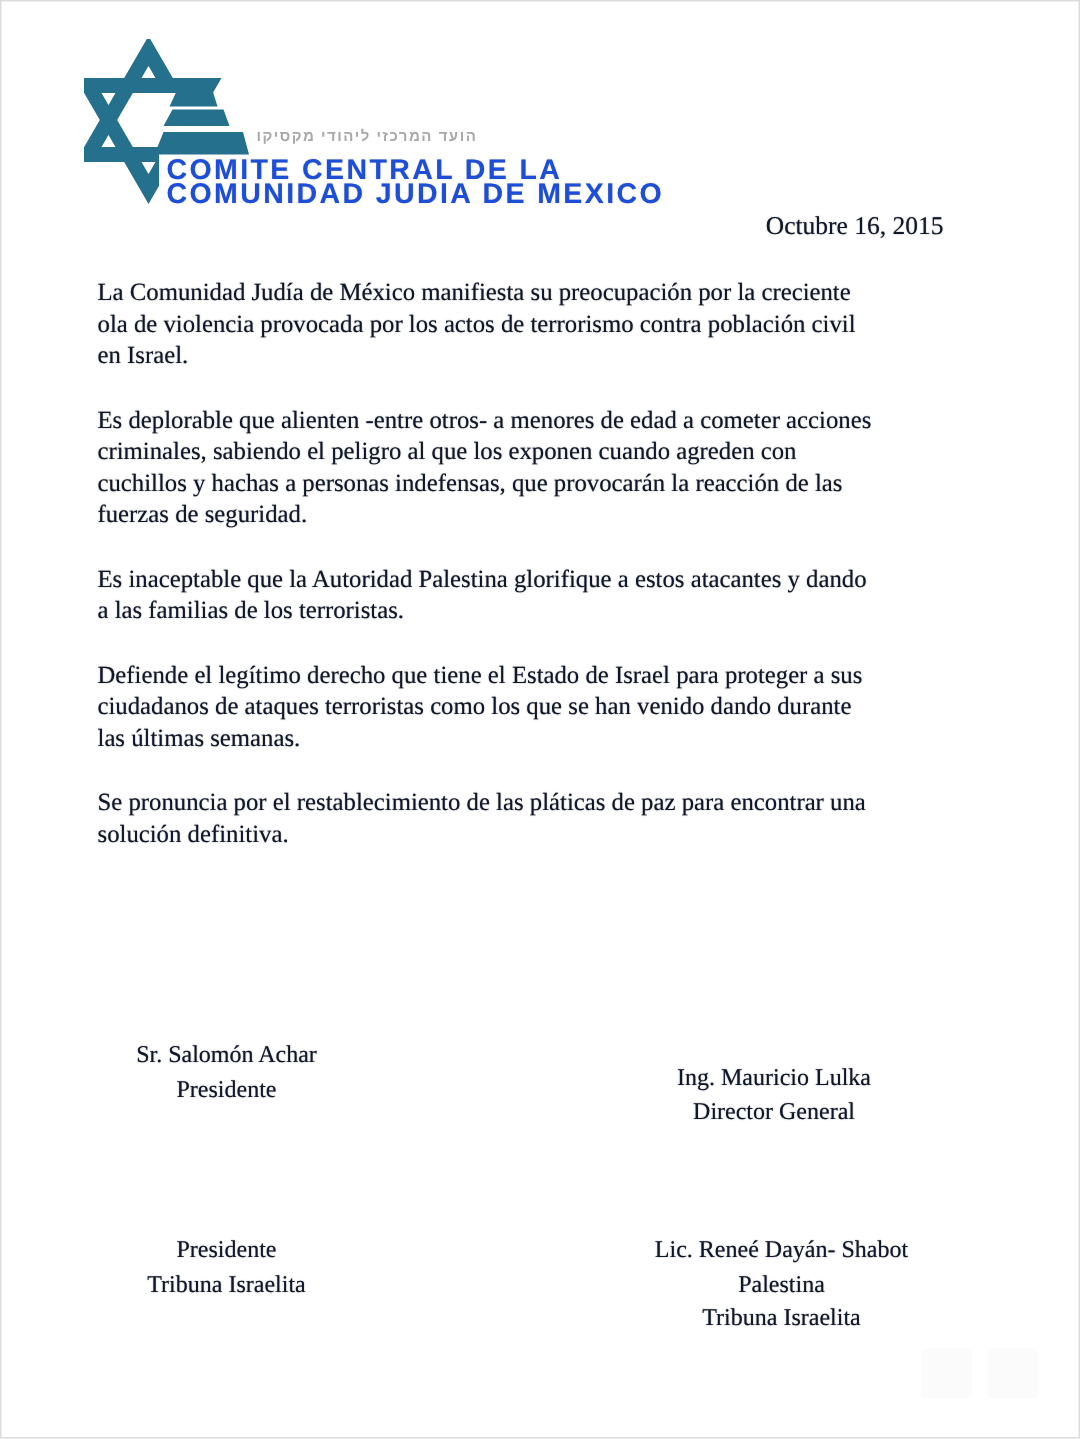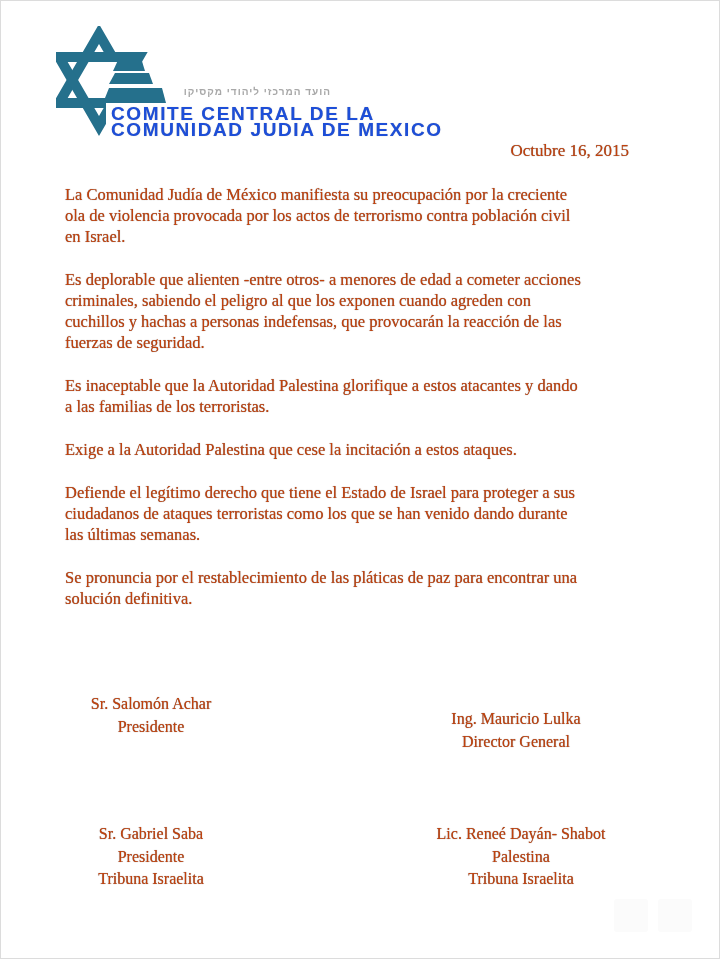--- a/index.html
+++ b/index.html
@@ -15,35 +15,35 @@
     border: 1px solid #dcdcdc;
     background: #ffffff;
   }
   
   .logo-svg { position: absolute; left: 55px; top: 25px; width: 200px; height: 115px; }
   .hebrew-caption {
     position: absolute; left: 170px; top: 85px; width: 160px;
     font-family: "Liberation Sans", sans-serif;
     font-size: 10px; font-weight: bold; letter-spacing: 1px;
     color: #a8a8a8; filter: blur(0.4px);
-    direction: rtl; text-align: right;
+    direction: rtl; text-align: left;
     white-space: nowrap;
   }
   .org-line {
     position: absolute; left: 110px;
     font-family: "Liberation Sans", sans-serif;
     font-size: 19px; font-weight: bold; letter-spacing: 1.6px;
     color: #1d4ed8; white-space: nowrap;
     text-shadow: 0 0 0.8px rgba(150,150,150,0.8);
   }
   .org-line-1 { top: 102px; }
   .org-line-2 { top: 118px; }
   
   .doc-text {
-    color: #c2410c;
+    color: #0f172a;
     text-shadow: 0 0 0.8px rgba(55,55,55,0.75);
   }
   .date-line {
     position: absolute; left: 64px; top: 140px; width: 564px;
     font-size: 17px; text-align: right; white-space: nowrap;
   }
   .body-text {
     position: absolute; left: 64px; top: 183px; width: 600px;
     font-size: 16.5px; line-height: 21px;
   }
@@ -101,38 +101,36 @@
   <div class="body-text doc-text">
     <p class="para">La Comunidad Judía de México manifiesta su preocupación por la creciente
 ola de violencia provocada por los actos de terrorismo contra población civil
 en Israel.</p>
     <p class="para">Es deplorable que alienten -entre otros- a menores de edad a cometer acciones
 criminales, sabiendo el peligro al que los exponen cuando agreden con
 cuchillos y hachas a personas indefensas, que provocarán la reacción de las
 fuerzas de seguridad.</p>
     <p class="para">Es inaceptable que la Autoridad Palestina glorifique a estos atacantes y dando
 a las familias de los terroristas.</p>
-    <p class="para">Exige a la Autoridad Palestina que cese la incitación a estos ataques.</p>
     <p class="para">Defiende el legítimo derecho que tiene el Estado de Israel para proteger a sus
 ciudadanos de ataques terroristas como los que se han venido dando durante
 las últimas semanas.</p>
     <p class="para">Se pronuncia por el restablecimiento de las pláticas de paz para encontrar una
 solución definitiva.</p>
   </div>
 
   <div class="sig sig-1a doc-text">
     <span>Sr. Salomón Achar</span>
     <span>Presidente</span>
   </div>
   <div class="sig sig-1b doc-text">
     <span>Ing. Mauricio Lulka</span>
     <span>Director General</span>
   </div>
   <div class="sig sig-2a doc-text">
-    <span>Sr. Gabriel Saba</span>
     <span>Presidente</span>
     <span>Tribuna Israelita</span>
   </div>
   <div class="sig sig-2b doc-text">
     <span>Lic. Reneé Dayán- Shabot</span>
     <span>Palestina</span>
     <span>Tribuna Israelita</span>
   </div>
 
   <div class="wm wm-1"></div>

